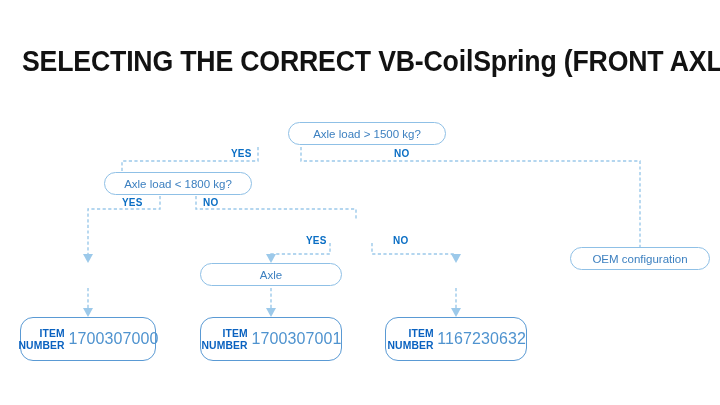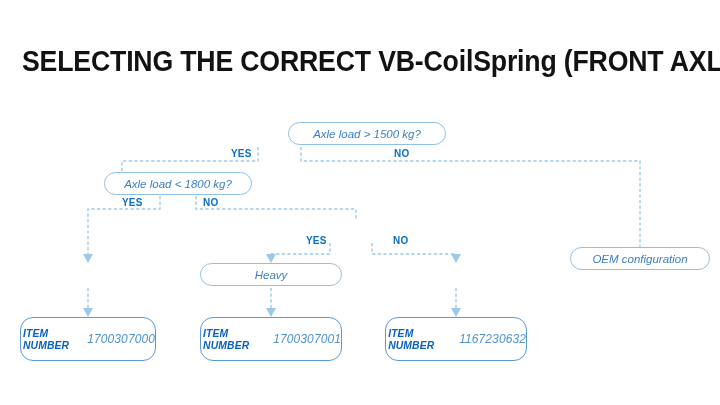--- a/index.html
+++ b/index.html
@@ -49,22 +49,21 @@
 
   
   .node {
     position: absolute;
     box-sizing: border-box;
     border-radius: 14px;
     background: #ffffff;
     display: flex;
     align-items: center;
     justify-content: center;
-    text-align: left;
-    font-style: italic;
+    text-align: right;
   }
 
   .node.decision {
     border: 1.1px solid #8fc0e6;
     height: 23px;
     font-size: 11.5px;
     color: #3d80c0;
     white-space: nowrap;
     border-radius: 12px;
   }
@@ -87,21 +86,21 @@
   }
 
   .item-title {
     font-size: 11px;
     font-weight: bold;
     color: #0a62c0;
     letter-spacing: 0.15px;
     transform: scaleX(0.94);
   }
   .item-number {
-    font-size: 12px;
+    font-size: 16px;
     color: #4f93cf;
     letter-spacing: 0.1px;
   }
 
   
   .branch-label {
     position: absolute;
     font-size: 10.5px;
     font-weight: bold;
     color: #0a6ec4;
@@ -160,21 +159,21 @@
   <span class="branch-label" style="left:122px; top:196px;">YES</span>
 
   <span class="branch-label" style="left:203px; top:196px;">NO</span>
 
 
   <span class="branch-label" style="left:306px; top:234px;">YES</span>
 
   <span class="branch-label" style="left:393px; top:234px;">NO</span>
 
 
-  <div class="node outcome" style="left:200px; top:263px; width:142px;">Heavy</div>
+  <div class="node outcome" style="left:200px; top:263px; width:142px;">Axle</div>
 
 
   <div class="node outcome" style="left:570px; top:247px; width:140px;">OEM configuration</div>
 
   <div class="node item" style="left:20px; top:317px; width:136px;">
     <span class="item-title">ITEM NUMBER</span>
     <span class="item-number">1700307000</span>
   </div>
 
   <div class="node item" style="left:200px; top:317px; width:142px;">

